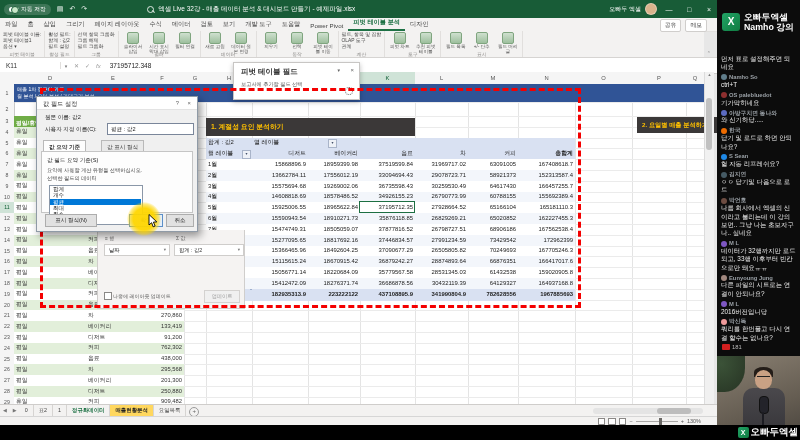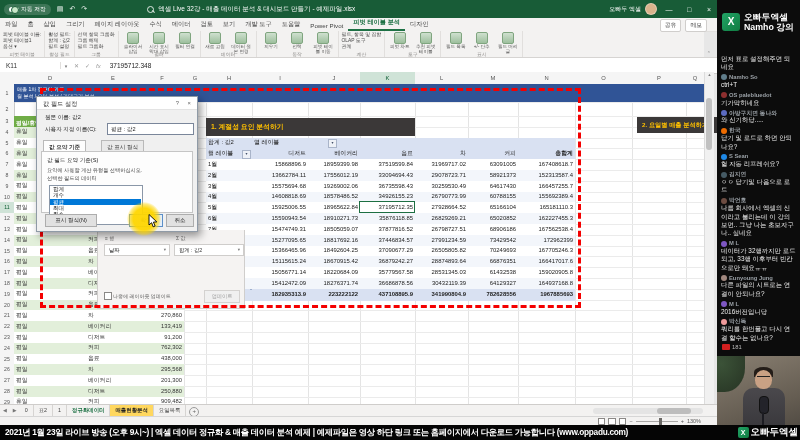--- a/index.html
+++ b/index.html
@@ -634,20 +634,27 @@
       <span class="vic"></span>
       <span class="vic"></span>
       <span class="vic"></span>
       <span>−</span>
       <span id="zslider"></span>
       <span>+</span>
       <span>130%</span>
     </div>
   </div>
 
+  <div id="panecard">
+    <div class="pt">피벗 테이블 필드</div>
+    <div class="pcd">▼</div>
+    <div class="pcx">×</div>
+    <div class="ps">보고서에 추가할 필드 선택</div>
+    <div class="gear"></div>
+  </div>
 
   <div id="panefrag">
     <div class="pfh" style="left:7px;top:5px;">≡ <span>행</span></div>
     <div class="pfh" style="left:78px;top:5px;">Σ <span>값</span></div>
     <div class="chip" style="left:6px;top:14px;width:60px;"><span>날짜</span><span class="cdd">▾</span></div>
     <div class="chip" style="left:76px;top:14px;width:64px;"><span>합계 : 값2</span><span class="cdd">▾</span></div>
     <div class="cbx" style="left:6px;top:62px;"></div>
     <div class="pfh" style="left:15px;top:63px;color:#555;">나중에 레이아웃 업데이트</div>
     <div class="pfbtn" style="right:4px;top:60px;width:34px;height:11px;line-height:11px;">업데이트</div>
   </div>
@@ -785,21 +792,18 @@
       <div class="plant"></div>
       <div class="body"></div>
       <div class="hair"></div>
       <div class="head"></div>
       <div class="glass"></div>
       <div class="mic"></div>
       <div class="micstand"></div>
     </div>
   </div>
 
-  <div id="banner">
-    <div class="bt">2021년 1월 23일 라이브 방송 (오후 9시~) | 엑셀 데이터 정규화 &amp; 매출 데이터 분석 예제 | 예제파일은 영상 하단 링크 또는 홈페이지에서 다운로드 가능합니다 (www.oppadu.com)</div>
-  </div>
   <div id="wmark">
     <span class="xtile2">X</span>
     <span class="wt">오빠두엑셀</span>
   </div>
 
 </div>
 
 </body></html>

